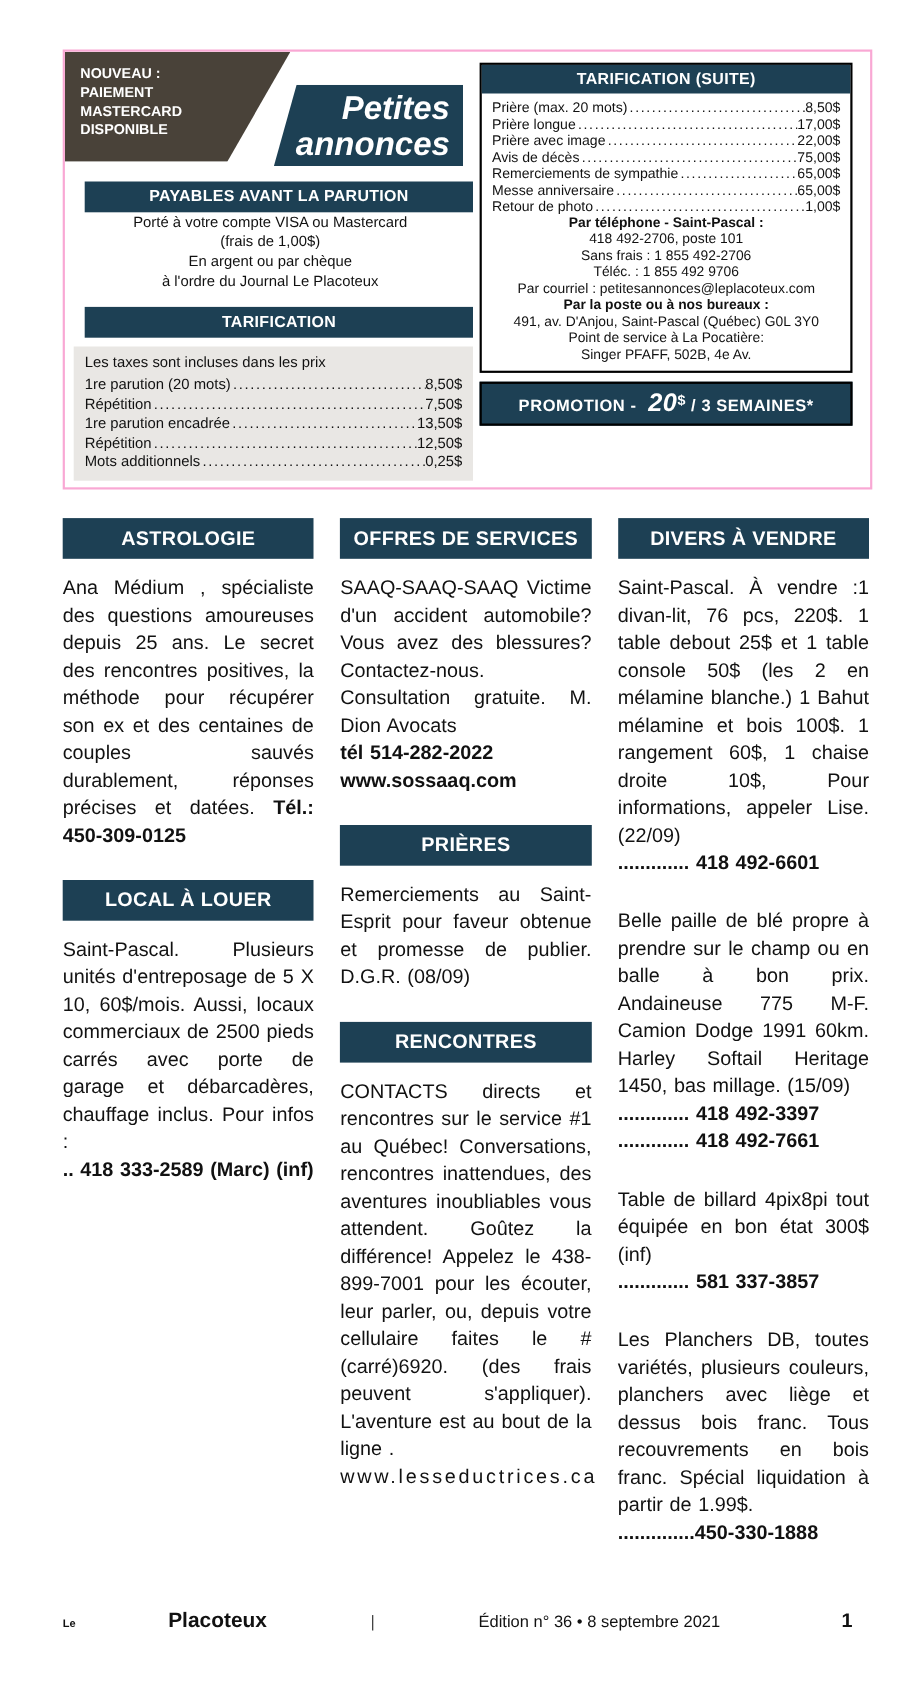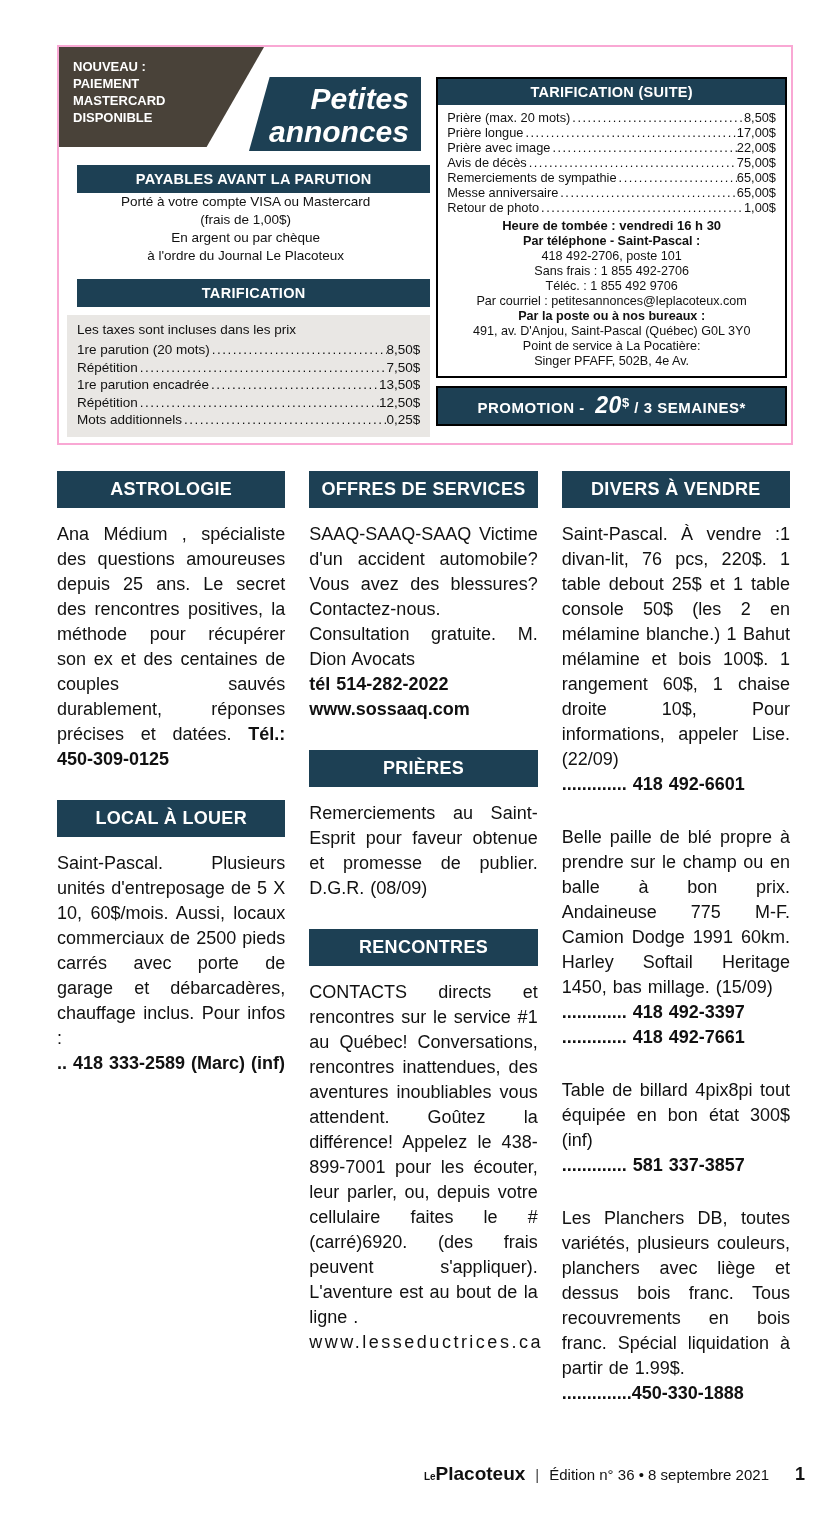--- a/index.html
+++ b/index.html
@@ -20,21 +20,21 @@
   }
 
   
   .header-wrap {
     display: flex;
     margin: 45px 40px 0 57px;
     border: 2px solid #f9a8d4;
     background: #fff;
   }
   .header-left { width: 51%; position: relative; padding-bottom: 6px; }
-  .header-right { width: 49%; padding: 10px 4px 6px 4px; margin-top: 20px; }
+  .header-right { width: 49%; padding: 10px 16px 6px 4px; }
 
   .brand-row { position: relative; height: 104px; }
   .nouveau-box {
     position: absolute; left: 0; top: 0;
     width: 205px; height: 100px;
     background: var(--taupe);
     clip-path: polygon(0 0, 100% 0, 72% 100%, 0 100%);
     color: #fff; font-weight: bold;
     font-size: 13px; line-height: 17px;
     padding: 11px 0 0 14px;
@@ -148,23 +148,23 @@
     margin-bottom: 28px;
     hyphens: auto;
     word-spacing: 1px;
   }
   .ad .b { font-weight: bold; }
   .ad .spaced { letter-spacing: 2.5px; }
 
   
   .footer {
     position: absolute;
-    left: 57px; right: 28px; top: 1463px;
+    left: 57px; right: 58px; top: 1463px;
     display: flex;
-    justify-content: flex-end;
+    justify-content: space-between;
     align-items: baseline;
     font-size: 15px;
   }
   .brand-le { font-weight: bold; font-size: 10px; }
   .brand { font-weight: bold; font-size: 19px; }
   .footer-sep { margin: 0 10px; color: #444; }
   .edition { font-size: 15px; }
   .page-num { font-weight: bold; font-size: 18px; margin-left: 26px; }
 </style>
 </head>
@@ -255,21 +255,20 @@
                 <span class="llabel">Messe anniversaire</span>
                 <span class="ldots"></span>
                 <span class="lprice">65,00$</span>
               </div>
               <div class="lrow">
                 <span class="llabel">Retour de photo</span>
                 <span class="ldots"></span>
                 <span class="lprice">1,00$</span>
               </div>
             </div>
-          <div class="deadline">Heure de tombée : vendredi 16 h 30</div>
           <div>
               <div class="contact-line b">Par téléphone - Saint-Pascal :</div>
               <div class="contact-line">418 492-2706, poste 101</div>
               <div class="contact-line">Sans frais : 1 855 492-2706</div>
               <div class="contact-line">Téléc. : 1 855 492 9706</div>
               <div class="contact-line">Par courriel : petitesannonces@leplacoteux.com</div>
               <div class="contact-line b">Par la poste ou à nos bureaux :</div>
               <div class="contact-line">491, av. D'Anjou, Saint-Pascal (Québec) G0L 3Y0</div>
               <div class="contact-line">Point de service à La Pocatière:</div>
               <div class="contact-line">Singer PFAFF, 502B, 4e Av.</div>

